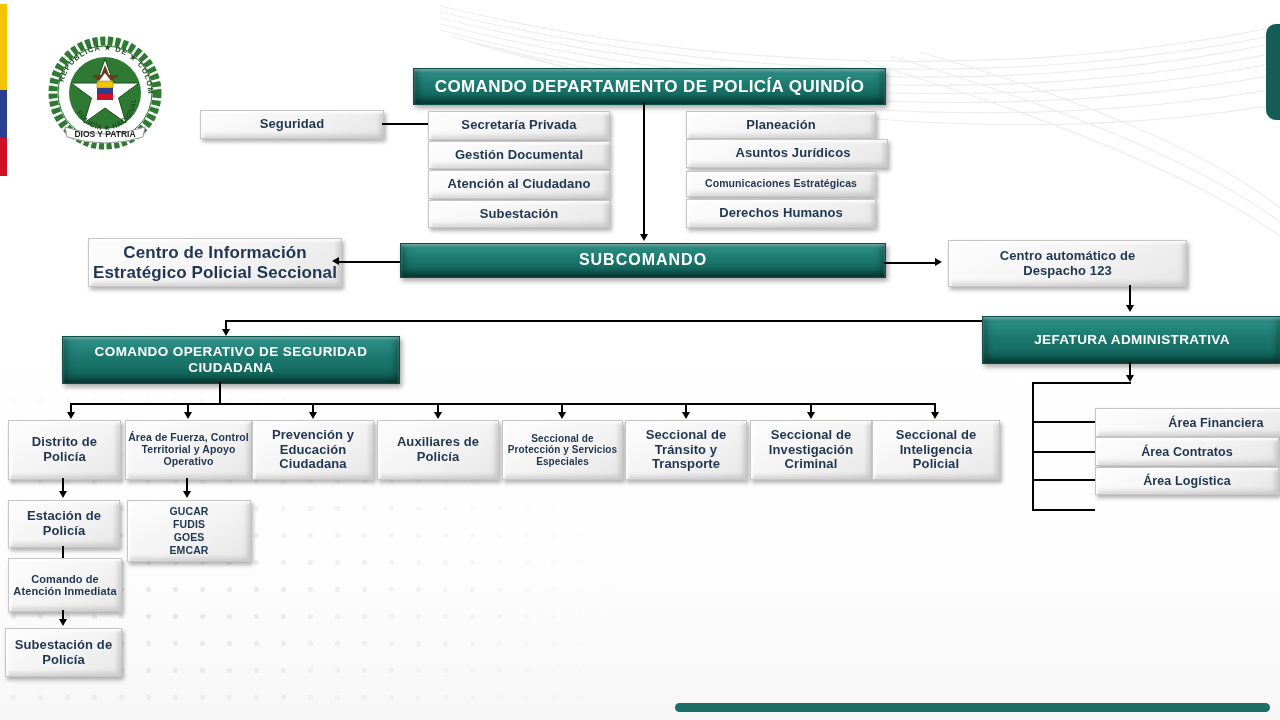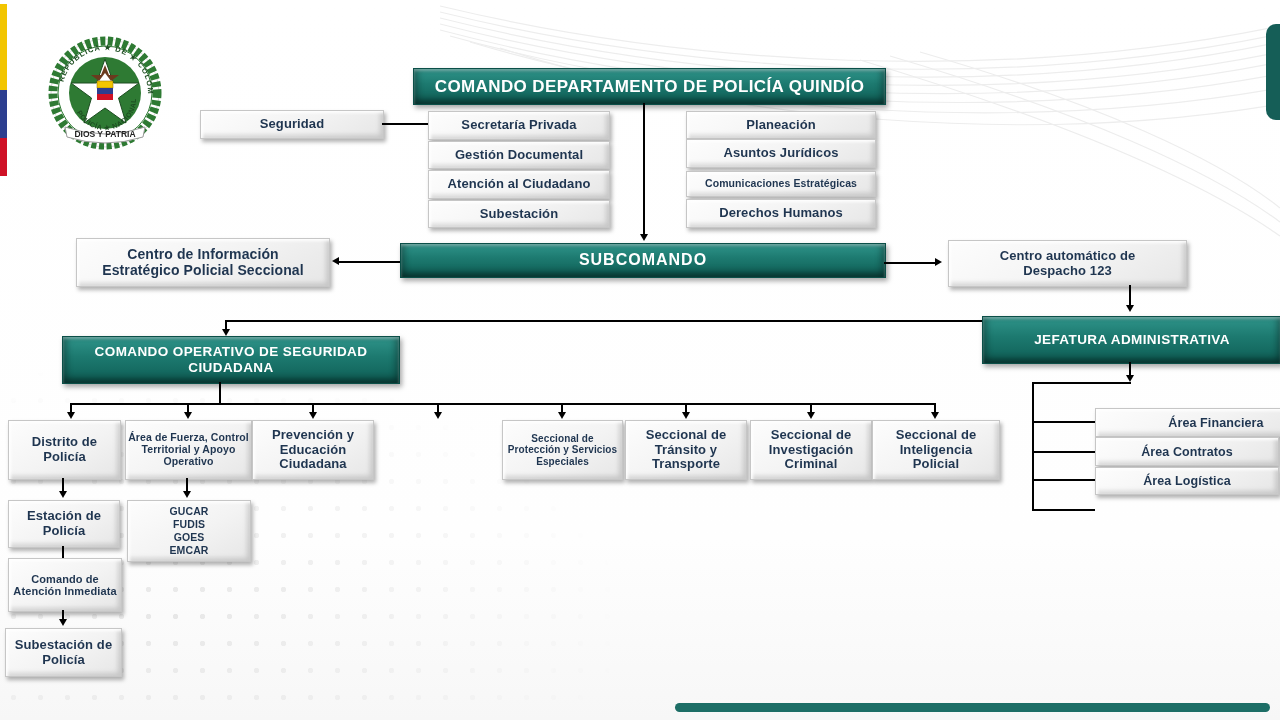--- a/index.html
+++ b/index.html
@@ -131,35 +131,35 @@
   <div class="gbox" style="left:428px;top:170px;width:180px;height:27px;font-size:13px;">
     <div class="boxlabel">Atención al Ciudadano</div>
   </div>
   <div class="gbox" style="left:428px;top:200px;width:180px;height:26px;font-size:13px;">
     <div class="boxlabel">Subestación</div>
   </div>
 
   <div class="gbox" style="left:686px;top:111px;width:188px;height:26px;font-size:13px;">
     <div class="boxlabel">Planeación</div>
   </div>
-  <div class="gbox" style="left:686px;top:139px;width:188px;height:27px;font-size:13px;">
+  <div class="gbox" style="left:686px;top:139px;width:188px;height:27px;font-size:13px;padding-left:12px;">
     <div class="boxlabel">Asuntos Jurídicos</div>
   </div>
   <div class="gbox" style="left:686px;top:171px;width:188px;height:24px;font-size:10.5px;">
     <div class="boxlabel">Comunicaciones Estratégicas</div>
   </div>
   <div class="gbox" style="left:686px;top:199px;width:188px;height:27px;font-size:13px;">
     <div class="boxlabel">Derechos Humanos</div>
   </div>
 
   <div class="tbox" style="left:400px;top:243px;width:484px;height:33px;font-size:16px;letter-spacing:1px;">
     <div class="boxlabel">SUBCOMANDO</div>
   </div>
 
-  <div class="gbox prelines" style="left:76px;top:238px;width:252px;height:47px;font-size:14px;">
+  <div class="gbox prelines" style="left:88px;top:238px;width:252px;height:47px;font-size:17px;">
     <div class="boxlabel">Centro de Información
 Estratégico Policial Seccional</div>
   </div>
 
   <div class="gbox prelines" style="left:948px;top:240px;width:237px;height:45px;font-size:13px;">
     <div class="boxlabel">Centro automático de
 Despacho 123</div>
   </div>
 
   <div class="tbox" style="left:62px;top:336px;width:336px;height:46px;font-size:13.5px;">
@@ -171,20 +171,23 @@
   </div>
 
   <div class="gbox" style="left:8px;top:420px;width:111px;height:58px;font-size:13px;">
     <div class="boxlabel">Distrito de Policía</div>
   </div>
   <div class="gbox" style="left:125px;top:420px;width:125px;height:58px;font-size:10.5px;">
     <div class="boxlabel">Área de Fuerza, Control Territorial y Apoyo Operativo</div>
   </div>
   <div class="gbox" style="left:252px;top:420px;width:120px;height:58px;font-size:13px;">
     <div class="boxlabel">Prevención y Educación Ciudadana</div>
+  </div>
+  <div class="gbox" style="left:377px;top:420px;width:120px;height:58px;font-size:13px;">
+    <div class="boxlabel">Auxiliares de Policía</div>
   </div>
   <div class="gbox" style="left:502px;top:420px;width:119px;height:58px;font-size:10px;">
     <div class="boxlabel">Seccional de Protección y Servicios Especiales</div>
   </div>
   <div class="gbox" style="left:625px;top:420px;width:120px;height:58px;font-size:13px;">
     <div class="boxlabel">Seccional de Tránsito y Transporte</div>
   </div>
   <div class="gbox" style="left:750px;top:420px;width:120px;height:58px;font-size:13px;">
     <div class="boxlabel">Seccional de Investigación Criminal</div>
   </div>

